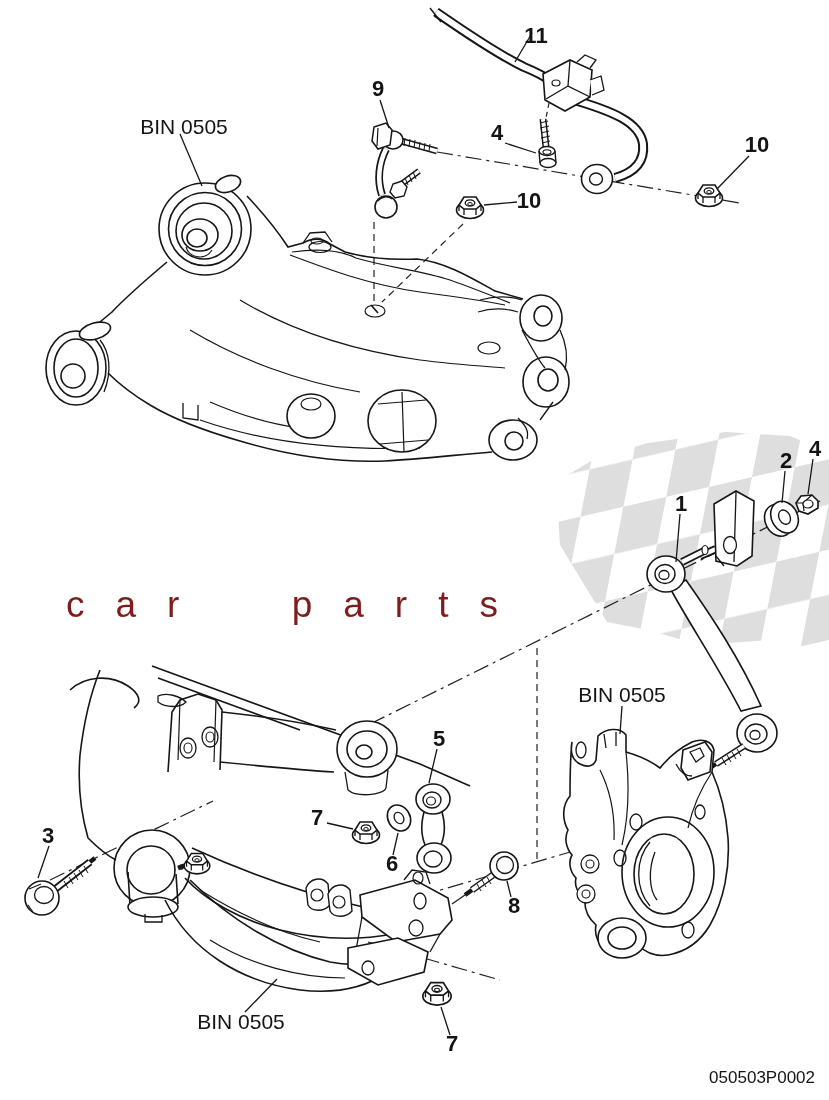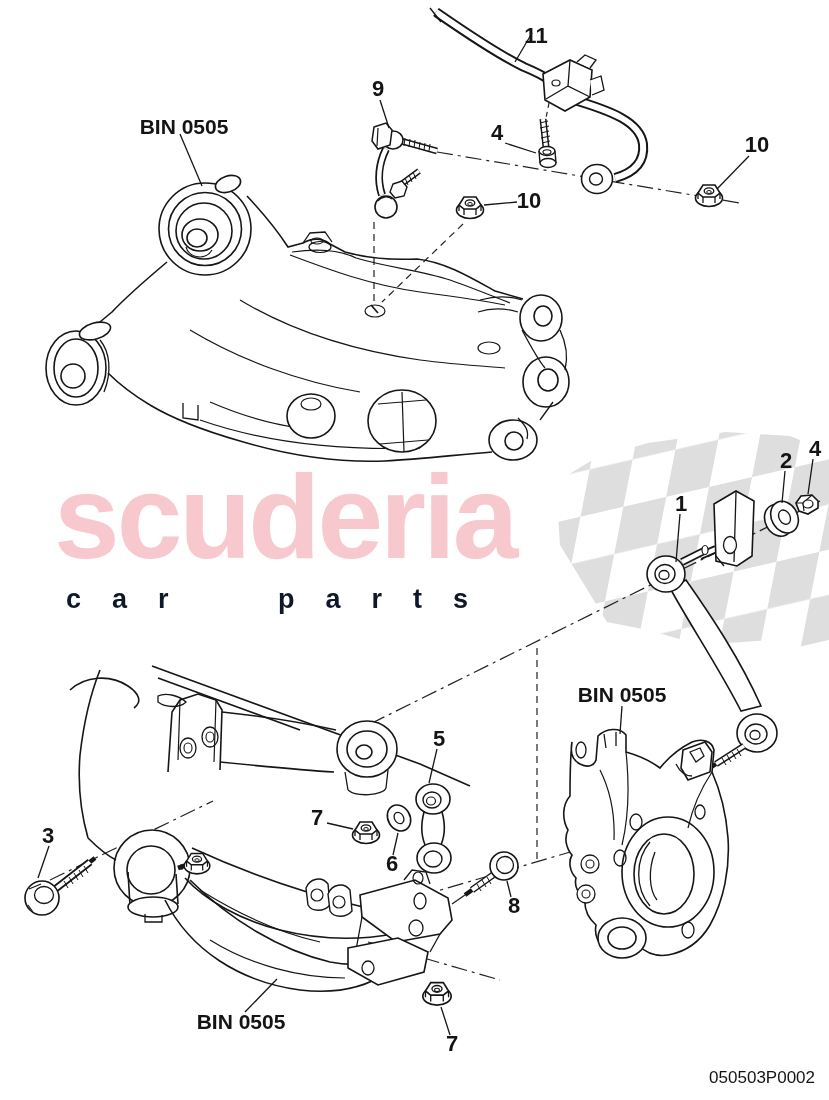--- a/index.html
+++ b/index.html
@@ -1,35 +1,34 @@
 <!DOCTYPE html>
 <html><head>
 <meta charset="utf-8">
 <style>
   html,body{margin:0;padding:0;background:#fff;}
   #stage{position:relative;width:829px;height:1100px;background:#fff;overflow:hidden;
          font-family:"Liberation Sans", sans-serif;}
   .wm-brand{position:absolute;left:54px;top:458px;font-size:118px;font-weight:bold;
             letter-spacing:-3px;color:#f7c9ce;line-height:1;white-space:nowrap;user-select:none;}
-  .wm-tag{position:absolute;left:66px;top:586px;font-size:27px;font-weight:bold;
-          letter-spacing:31px;word-spacing:40px;color:#0f172a;line-height:1;white-space:nowrap;}
+  .wm-tag{position:absolute;left:66px;top:586px;font-size:37px;font-weight:normal;
+          letter-spacing:31px;word-spacing:40px;color:#7f1d1d;line-height:1;white-space:nowrap;}
   svg#art{position:absolute;left:0;top:0;}
   .lbl{position:absolute;transform:translate(-50%,-50%);color:#141414;font-weight:bold;
        font-size:22px;white-space:nowrap;}
-  .bin{position:absolute;transform:translate(-50%,-50%);color:#141414;font-weight:bold;
+  .bin{position:absolute;transform:translate(-50%,-50%);color:#141414;font-weight:normal;
        font-size:21px;white-space:nowrap;}
   .pn{position:absolute;transform:translate(-100%,-50%);color:#141414;font-size:17px;
       font-weight:normal;white-space:nowrap;}
 </style>
 </head>
 <body>
 
 <div id="stage">
 
-  <div class="wm-brand">scuderia</div>
   <div class="wm-tag">car parts</div>
 
   <svg id="art" width="829" height="1100" viewBox="0 0 829 1100">
     <defs>
       <pattern id="chk" patternUnits="userSpaceOnUse" width="88" height="88" patternTransform="translate(556,432) rotate(-13) skewX(-24)">
         <rect x="0" y="0" width="44" height="44" fill="#dedede"></rect>
         <rect x="44" y="44" width="44" height="44" fill="#dedede"></rect>
       </pattern>
       <g id="fnut">
         <ellipse cx="0" cy="4" rx="13.5" ry="8.5" fill="#fff" stroke="#161616" stroke-width="1.6"></ellipse>

